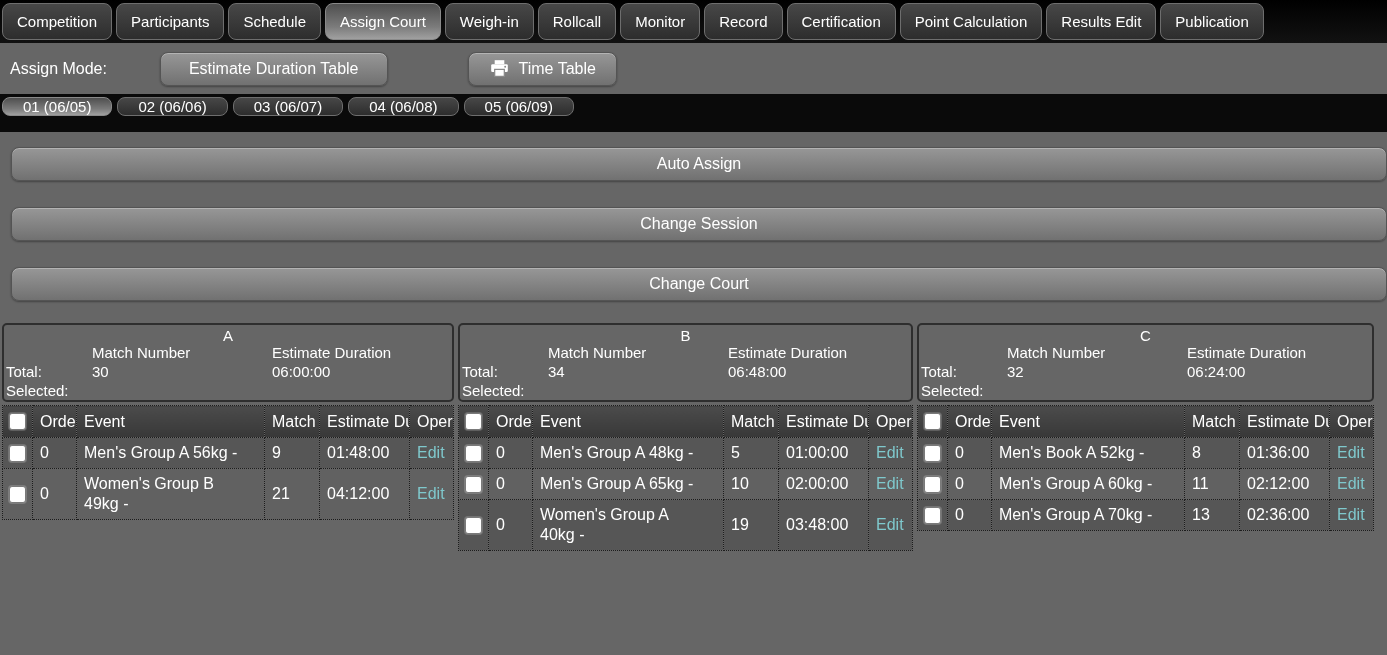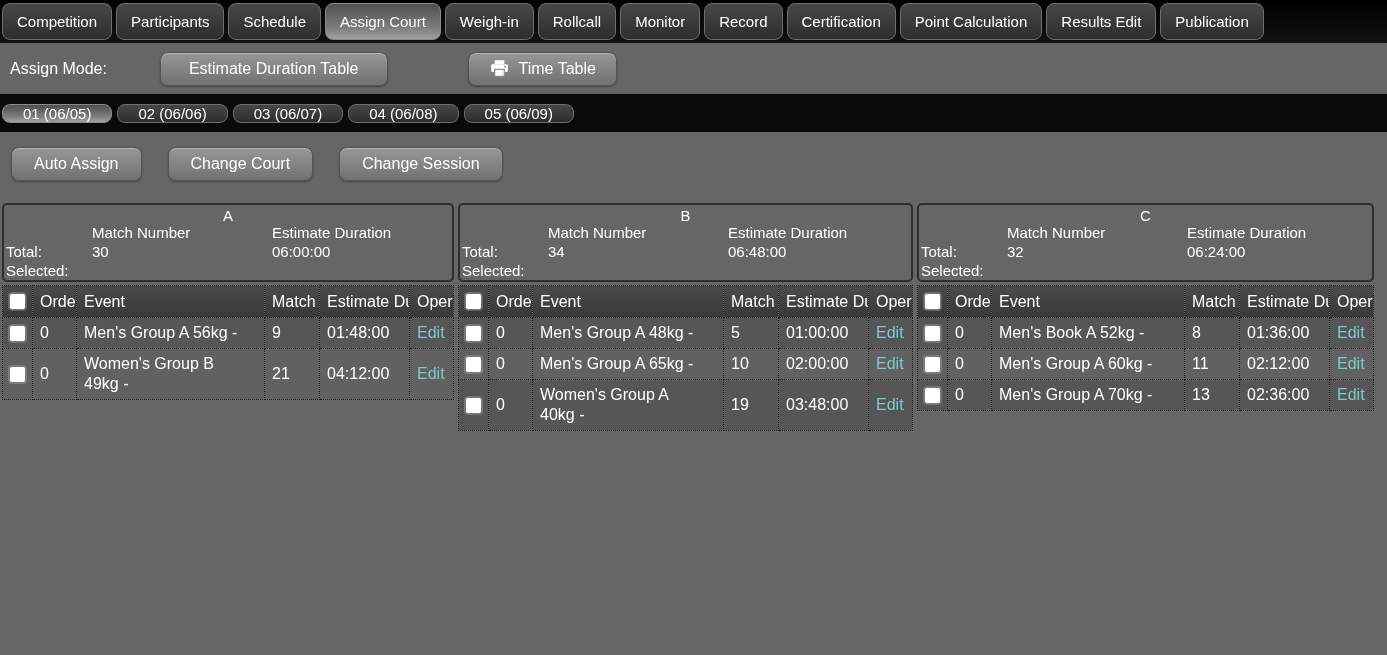--- a/index.html
+++ b/index.html
@@ -45,27 +45,27 @@
     background:linear-gradient(#979797,#717171);
     border:1px solid #545454;border-radius:8px;cursor:pointer;
     box-shadow:inset 0 1px 0 rgba(255,255,255,.28),0 1px 2px rgba(0,0,0,.35);
     user-select:none;
   }
   .estimate-btn{margin-left:53px;padding:0 28px;}
   .time-btn{margin-left:80px;padding:0 20px;gap:9px;}
   .printer{display:inline-flex;}
   
   .date-strip{
-    display:flex;gap:5px;align-items:center;
+    display:flex;gap:5px;align-items:flex-start;
     background:#0a0a0a;height:38px;box-sizing:border-box;
     padding:3px 0 2px 2px;
   }
   .date-tab{padding:0 20px;}
   
-  .actions{margin:15px 0 0 11px;display:flex;gap:26px;}
+  .actions{margin:15px 0 0 11px;display:flex;gap:26px;flex-direction:column;}
   .action-btn{padding:0 22px;}
   
   .courts{display:flex;gap:4px;margin:22px 0 0 2px;align-items:flex-start;}
   .court-col:nth-child(1){width:452px;}
   .court-col:nth-child(2){width:455px;}
   .court-col:nth-child(3){width:457px;}
   .panel{
     position:relative;height:79px;border:2px solid #2e2e2e;border-radius:5px;
     box-sizing:border-box;color:#fff;font-size:15px;
   }
@@ -136,22 +136,22 @@
 <div class="date-strip">
     <div class="tab date-tab active">01 (06/05)</div>
     <div class="tab date-tab">02 (06/06)</div>
     <div class="tab date-tab">03 (06/07)</div>
     <div class="tab date-tab">04 (06/08)</div>
     <div class="tab date-tab">05 (06/09)</div>
   </div>
 
 <div class="actions">
     <button class="btn action-btn">Auto Assign</button>
+    <button class="btn action-btn">Change Session</button>
     <button class="btn action-btn">Change Court</button>
-    <button class="btn action-btn">Change Session</button>
   </div>
 
 <div class="courts">
     <div class="court-col">
       <div class="panel">
         <div class="court-letter">A</div>
         <div class="panel-grid">
           <div></div>
           <div>Match Number</div>
           <div>Estimate Duration</div>

